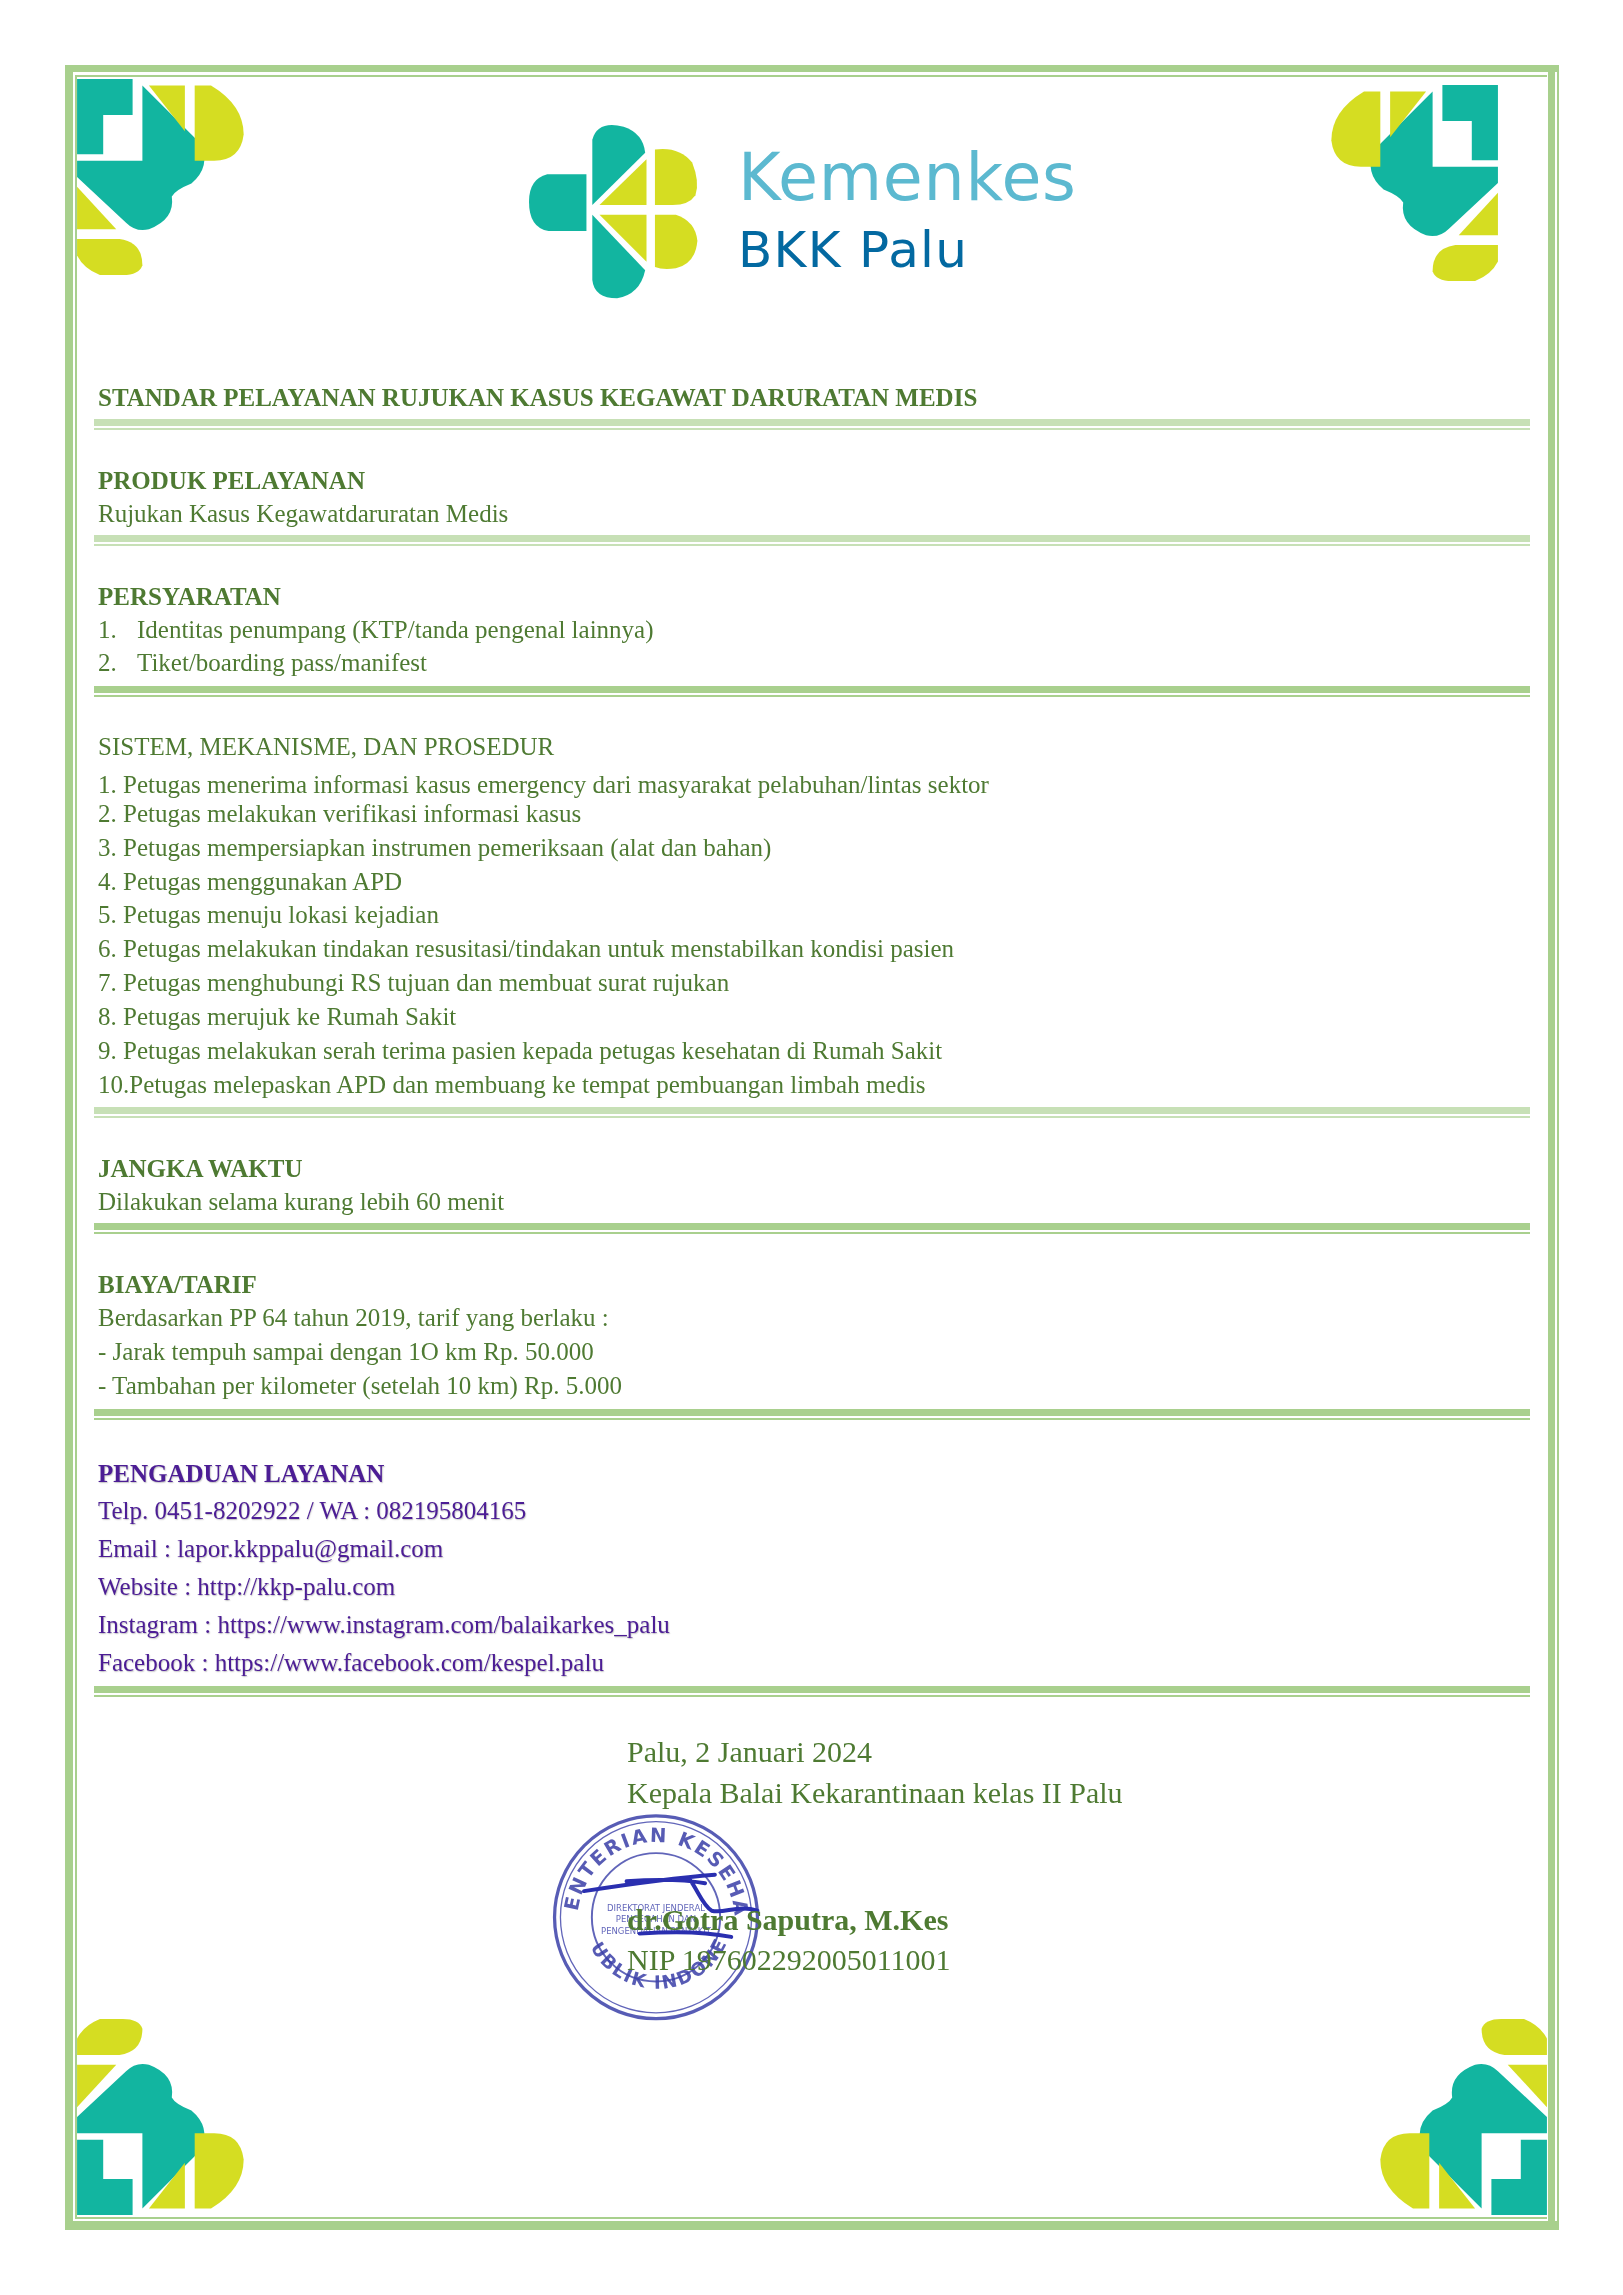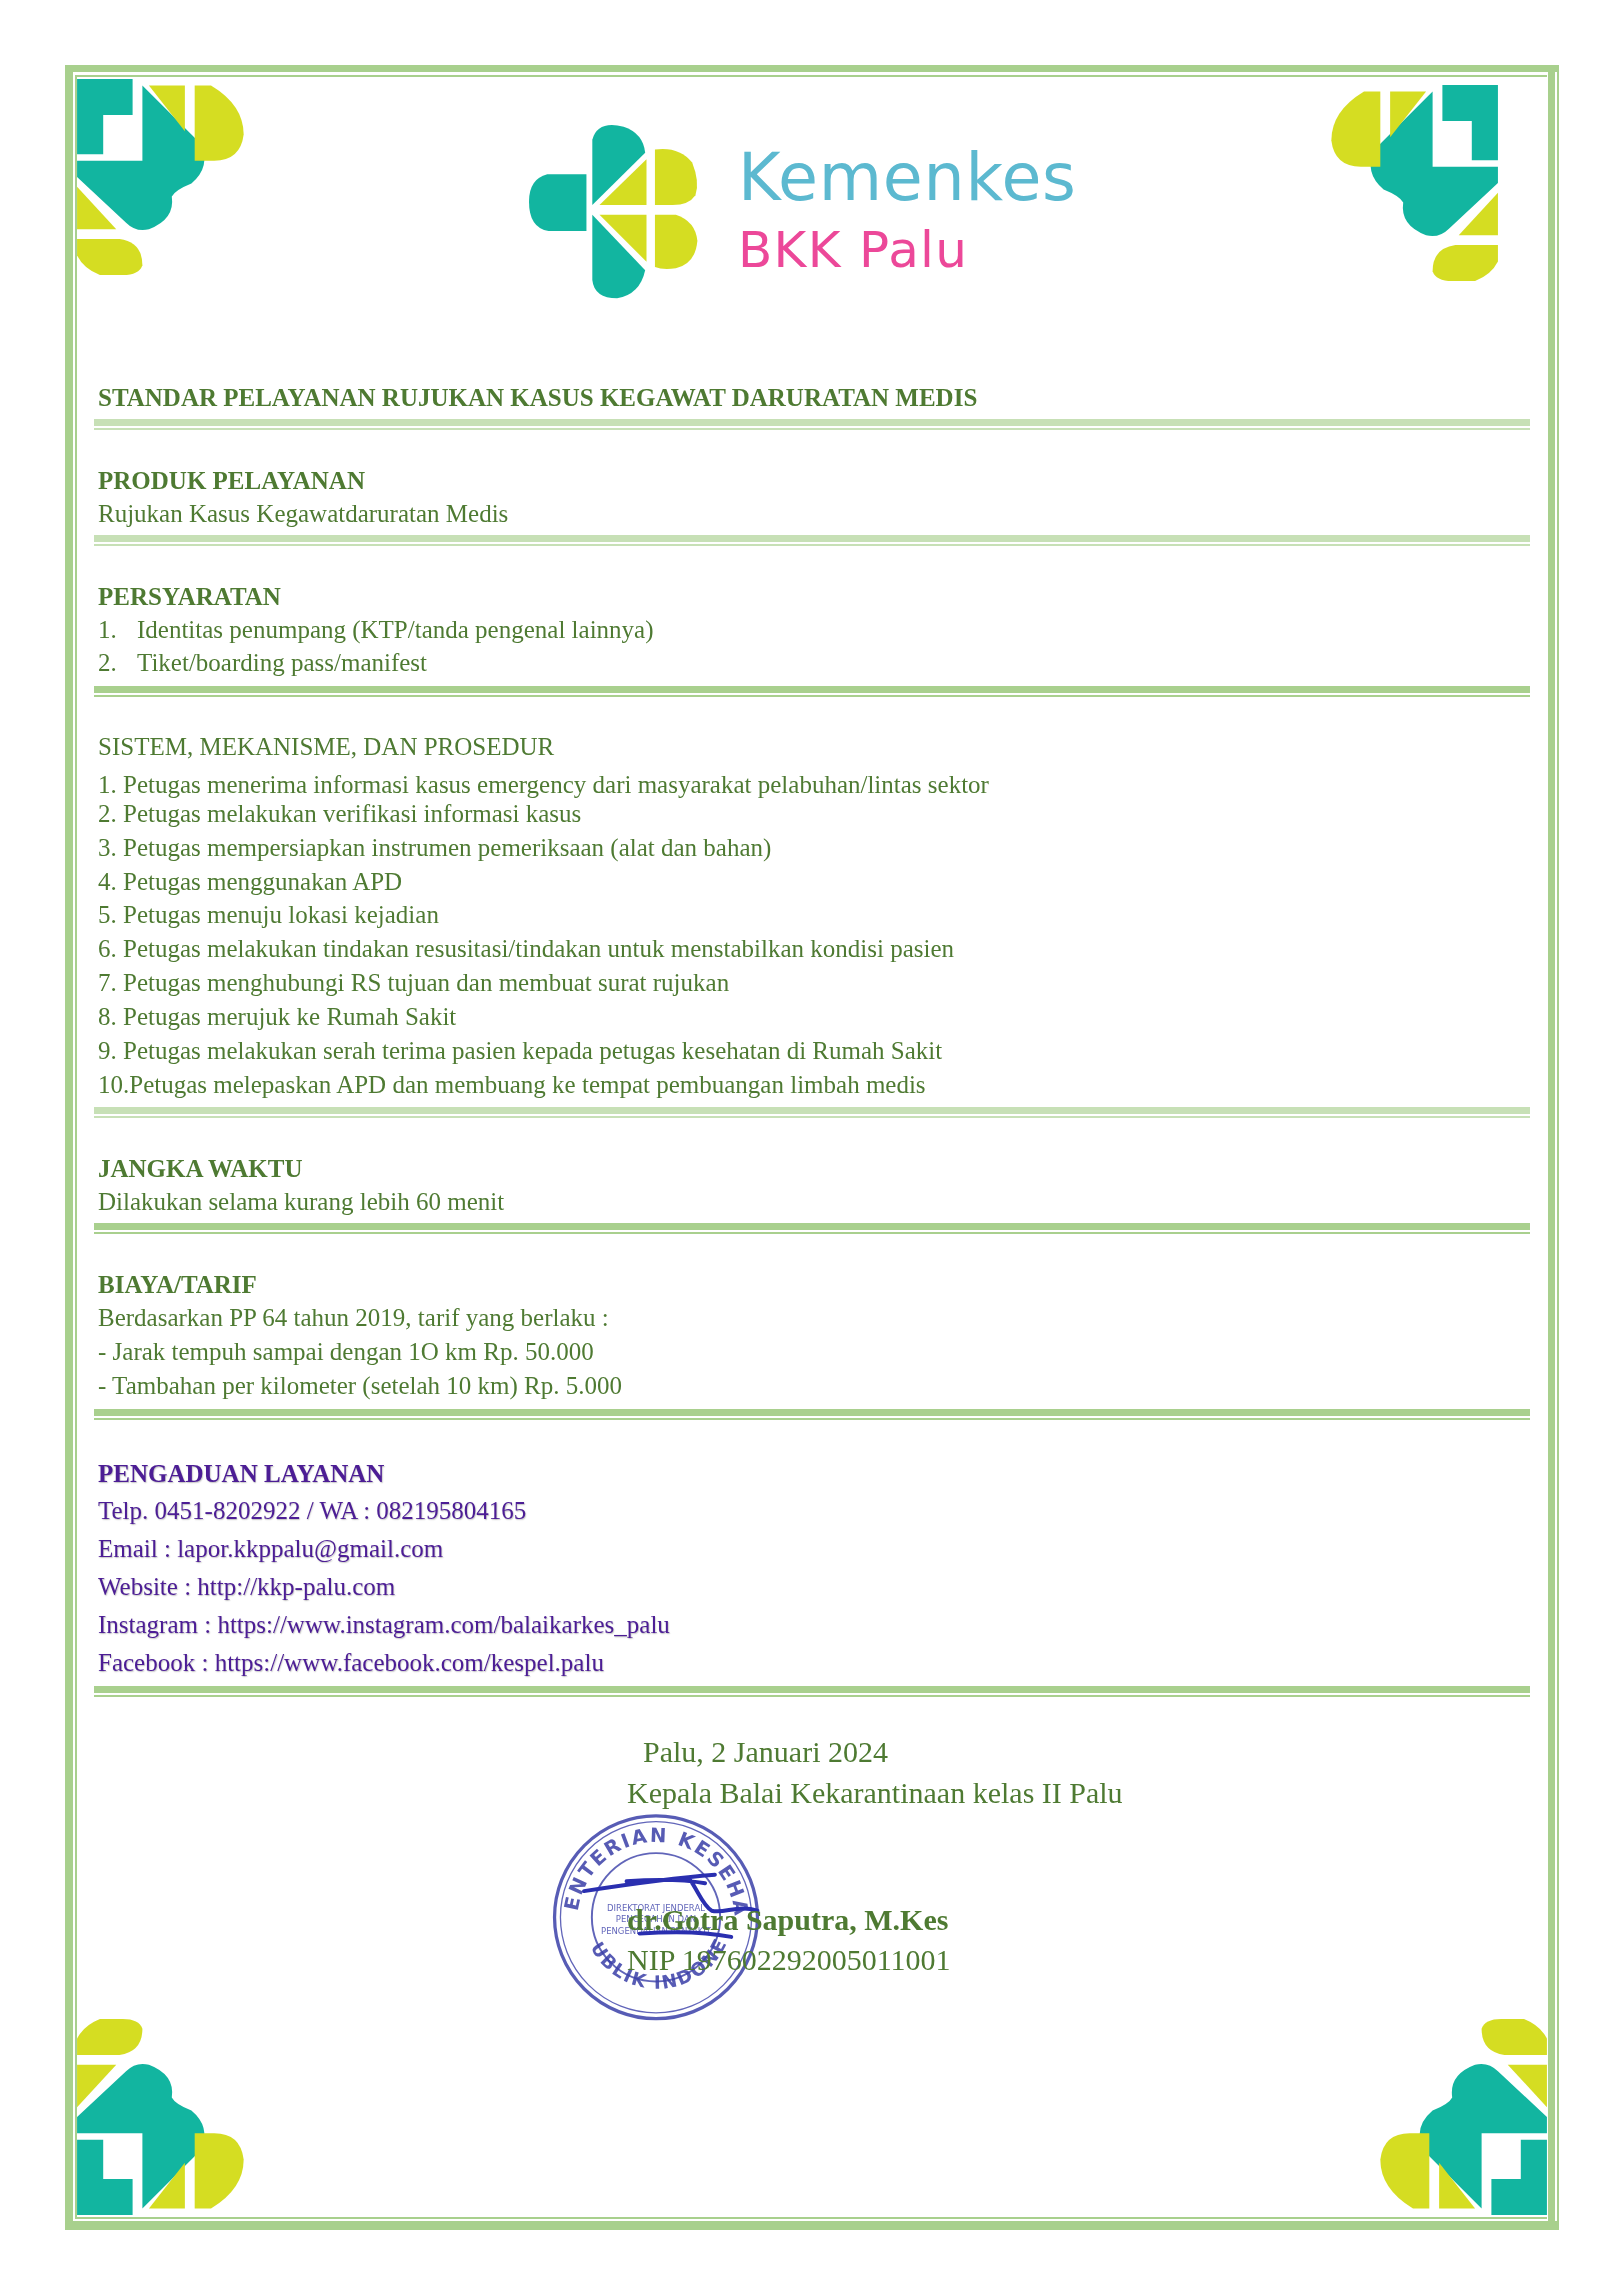--- a/index.html
+++ b/index.html
@@ -13,21 +13,21 @@
   .frame-outer-bottom { top:2221px; }
   .frame-outer-left { position:absolute; left:65px; top:65px; width:7.9px; height:2163px; background:#a8d08d; }
   .frame-outer-right { position:absolute; left:1548px; top:65px; width:7.2px; height:2163px; background:#a8d08d; }
   .frame-thin { position:absolute; background:#a8d08d; }
 
   
   .logo-mark { position:absolute; left:529px; top:123px; width:171px; height:177px; }
   .logo-word1 { position:absolute; left:738px; top:145px; font-family:"DejaVu Sans", sans-serif; font-size:65px;
                 color:#5cb9d0; letter-spacing:0.7px; line-height:1; }
   .logo-word2 { position:absolute; left:738px; top:225px; font-family:"DejaVu Sans", sans-serif; font-size:50px;
-                color:#ec4899; letter-spacing:1.3px; line-height:1; }
+                color:#0369a1; letter-spacing:1.3px; line-height:1; }
 
   
   .corner { position:absolute; width:170px; height:196px; }
 
   
   .t { position:absolute; left:98px; white-space:nowrap; font-size:25px; line-height:1; transform-origin:left top; }
   .h { font-weight:bold; }
   .dark { color:#4c1d95; text-shadow:0.7px 1.3px 1.3px rgba(0,0,0,0.25); }
 
   
@@ -210,17 +210,17 @@
   <text font-family="DejaVu Sans, sans-serif" font-weight="bold" font-size="28" fill="#3a3fa8" opacity="0.85" letter-spacing="3">
     <textPath href="#stampBottomArc" startOffset="50%" text-anchor="middle">REPUBLIK INDONESIA</textPath>
   </text>
   <text x="165" y="160" text-anchor="middle" font-family="DejaVu Sans, sans-serif" font-size="13" fill="#3a3fa8" opacity="0.8">DIREKTORAT JENDERAL</text>
   <text x="165" y="178" text-anchor="middle" font-family="DejaVu Sans, sans-serif" font-size="13" fill="#3a3fa8" opacity="0.8">PENCEGAHAN DAN</text>
   <text x="165" y="196" text-anchor="middle" font-family="DejaVu Sans, sans-serif" font-size="13" fill="#3a3fa8" opacity="0.8">PENGENDALIAN PENYAKIT</text>
 
   <path d="M 55 130 C 120 120 190 110 255 105 M 120 115 C 160 112 205 112 240 118 M 215 110 C 230 130 235 150 250 160 C 270 165 290 150 320 160 M 140 195 C 180 192 230 190 280 200" fill="none" stroke="#2a2fb0" stroke-width="6" stroke-linecap="round"></path>
 </svg>
 
-<div class="sign" style="top:1737px;margin-left:16px;">Palu, 2 Januari 2024</div>
+<div class="sign" style="top:1737px;">Palu, 2 Januari 2024</div>
 <div class="sign" style="top:1778px;">Kepala Balai Kekarantinaan kelas II Palu</div>
 <div class="sign h" style="top:1905px;">dr.Gotra Saputra, M.Kes</div>
 <div class="sign" style="top:1945px;">NIP 197602292005011001</div>
 
 
 </body></html>

